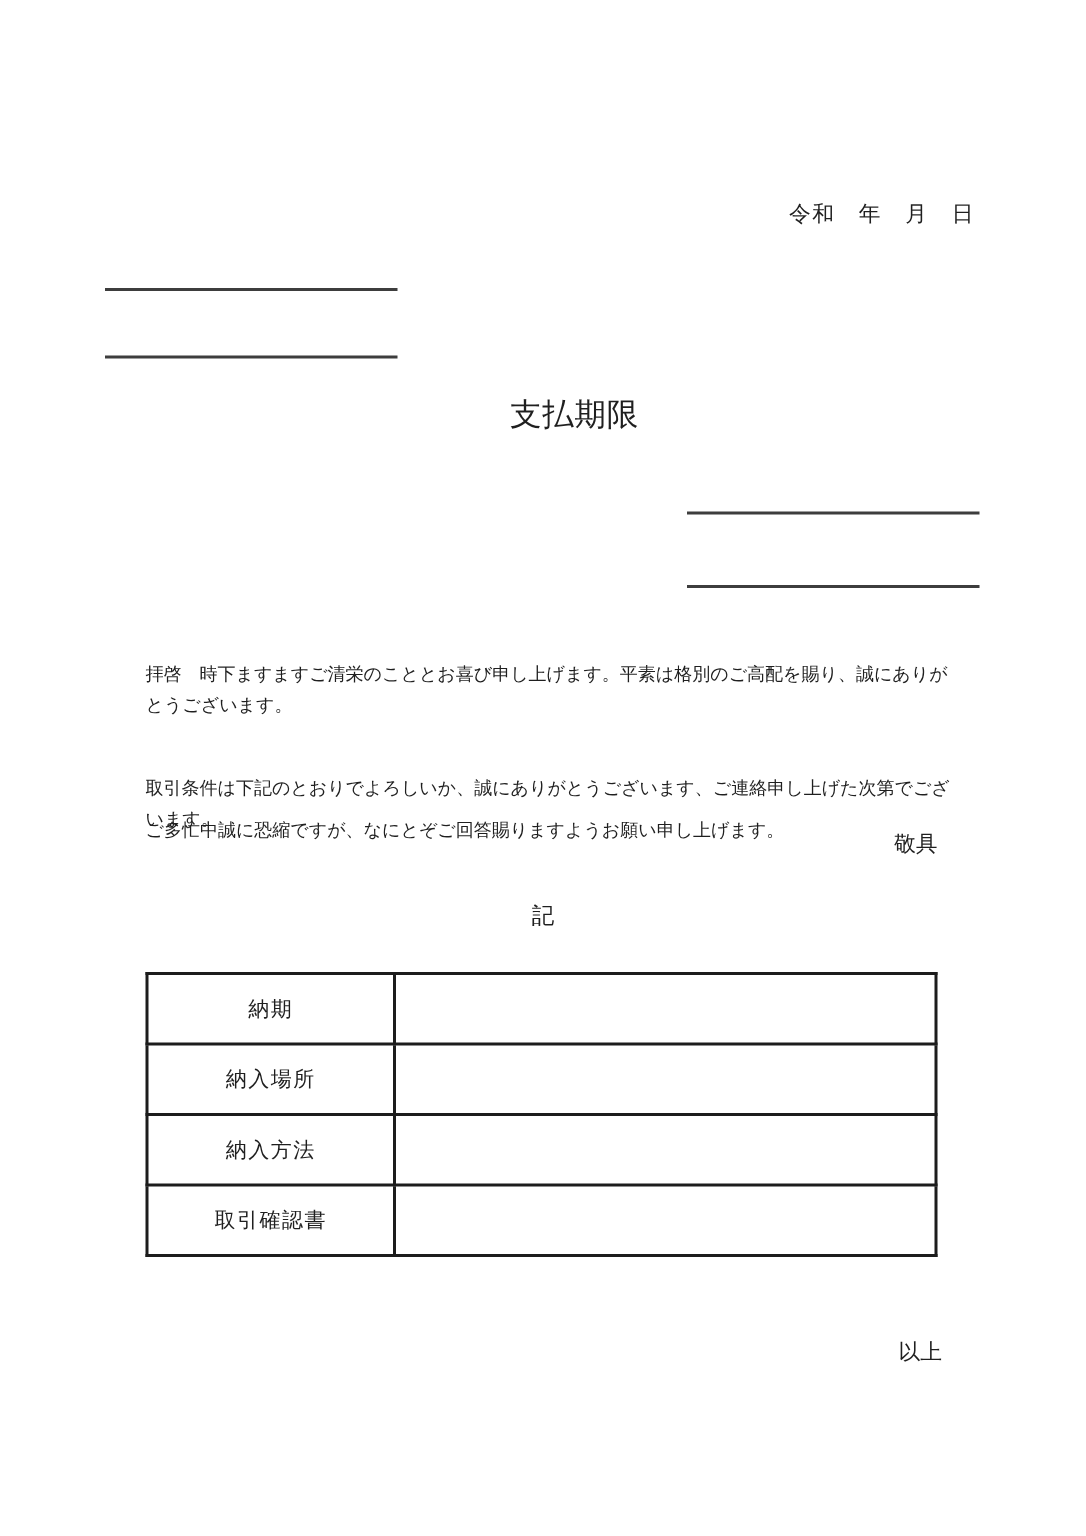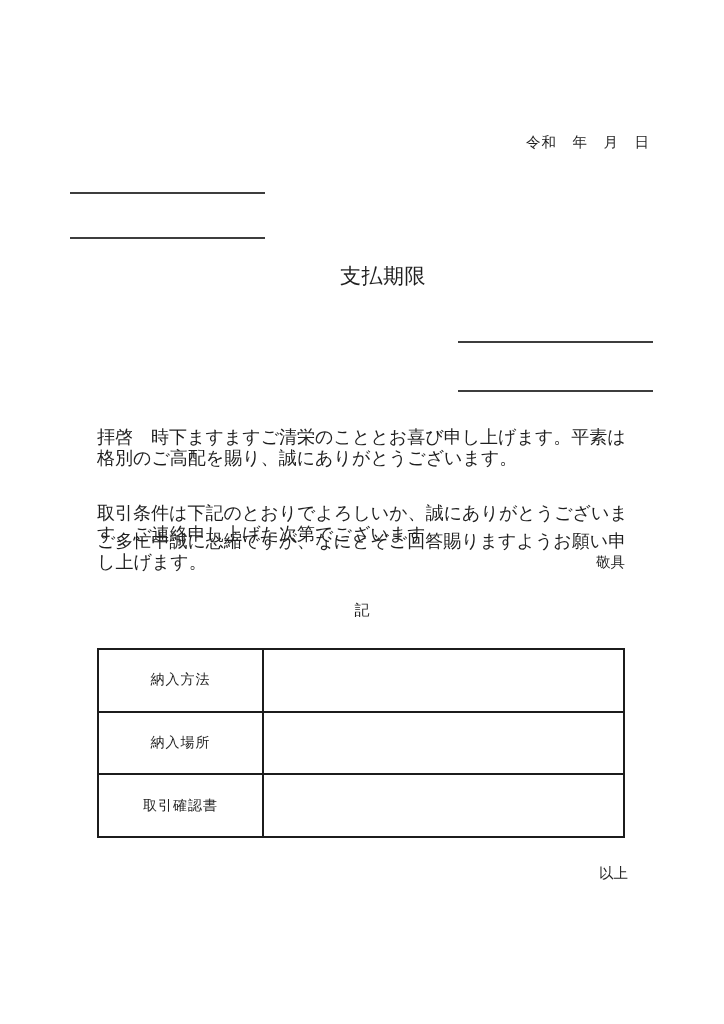--- a/index.html
+++ b/index.html
@@ -33,23 +33,24 @@
     top: 262px;
     left: calc(50% + 21px);
     transform: translateX(-50%);
     font-size: 21px;
     letter-spacing: 0.5px;
     white-space: nowrap;
   }
   .para {
     left: 97px;
     width: 545px;
-    font-size: 18px;
+    font-size: 12px;
     line-height: 21px;
     white-space: pre-wrap;
+    margin-top: 12px;
   }
   .para-greeting { top: 427px; }
   .para-body1    { top: 503px; }
   .para-body2    { top: 531px; }
   .closing {
     top: 553px;
     right: 99px;
     font-size: 14.5px;
   }
   .record-marker {
@@ -75,21 +76,21 @@
     width: 165px;
     text-align: center;
     vertical-align: middle;
     letter-spacing: 1px;
   }
   .terms-table td.value-cell {
     vertical-align: middle;
     padding: 0 10px;
   }
   .end-marker {
-    top: 864px;
+    top: 892px;
     right: 96px;
     font-size: 14.5px;
     text-align: right;
   }
 </style>
 </head>
 <body>
 
 <div class="page">
 
@@ -109,25 +110,29 @@
 
   <div class="abs para para-body2">ご多忙中誠に恐縮ですが、なにとぞご回答賜りますようお願い申し上げます。</div>
 
   <div class="abs closing">敬具</div>
 
   <div class="abs record-marker">記</div>
 
   <table class="abs terms-table">
     <tbody>
       <tr>
-        <td class="label-cell">納入方法</td>
+        <td class="label-cell">納期</td>
         <td class="value-cell"></td>
       </tr>
       <tr>
         <td class="label-cell">納入場所</td>
+        <td class="value-cell"></td>
+      </tr>
+      <tr>
+        <td class="label-cell">納入方法</td>
         <td class="value-cell"></td>
       </tr>
       <tr>
         <td class="label-cell">取引確認書</td>
         <td class="value-cell"></td>
       </tr>
     </tbody>
   </table>
 
   <div class="abs end-marker">以上</div>

